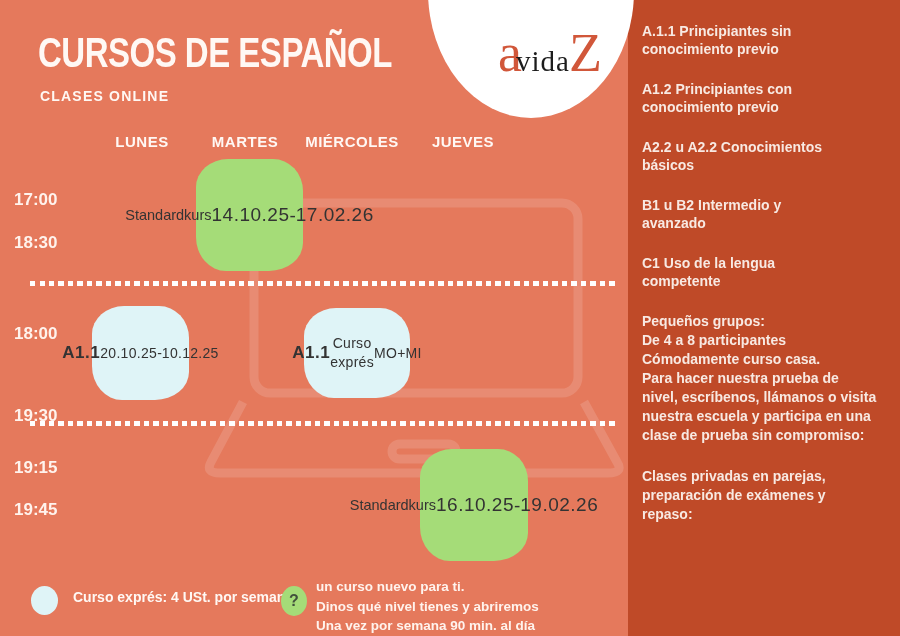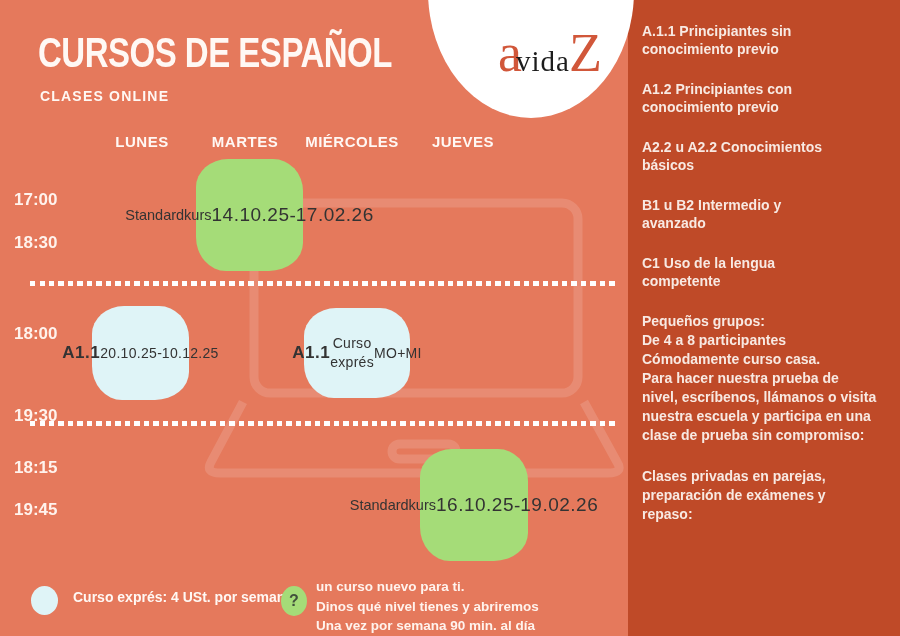--- a/index.html
+++ b/index.html
@@ -144,21 +144,21 @@
 
   <div class="abs day" style="left:142px;">LUNES</div>
   <div class="abs day" style="left:245px;">MARTES</div>
   <div class="abs day" style="left:352px;">MIÉRCOLES</div>
   <div class="abs day" style="left:463px;">JUEVES</div>
 
   <div class="abs time" style="top:190px;">17:00</div>
   <div class="abs time" style="top:233px;">18:30</div>
   <div class="abs time" style="top:324px;">18:00</div>
   <div class="abs time" style="top:366px;margin-top:40px;">19:30</div>
-  <div class="abs time" style="top:458px;">18:15</div>
+  <div class="abs time" style="top:458px;">19:15</div>
   <div class="abs time" style="top:500px;">19:45</div>
 
   <div class="dots" style="top:281px;"></div>
   <div class="dots" style="top:421px;"></div>
 
   <div class="card green" style="left:196px;top:159px;width:107px;height:112px;">
     <div class="c-label">Standardkurs</div>
     <div class="c-big">14.10.25</div>
     <div class="c-dash">-</div>
     <div class="c-big">17.02.26</div>

